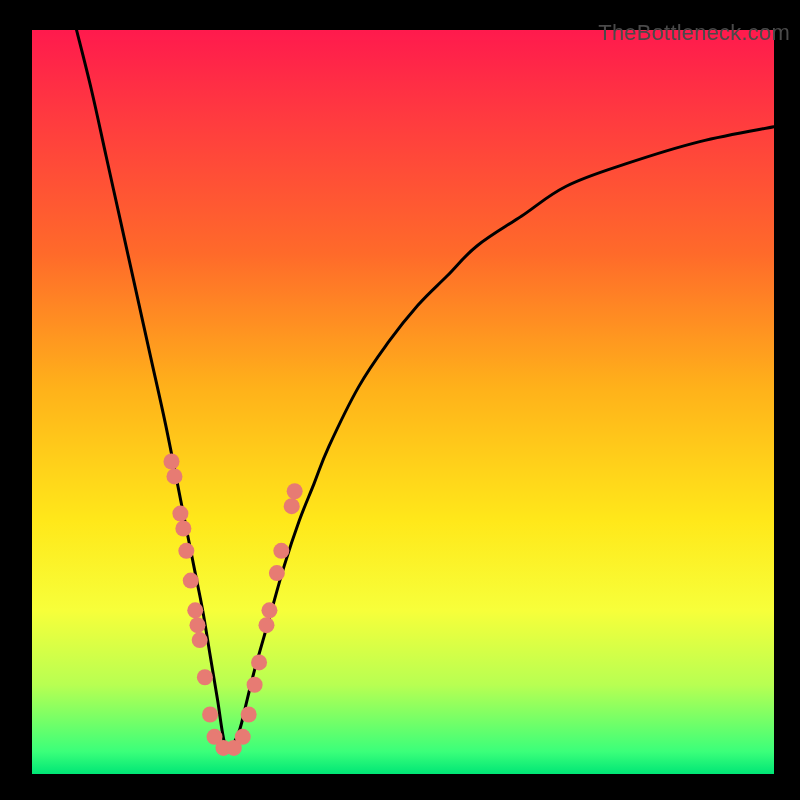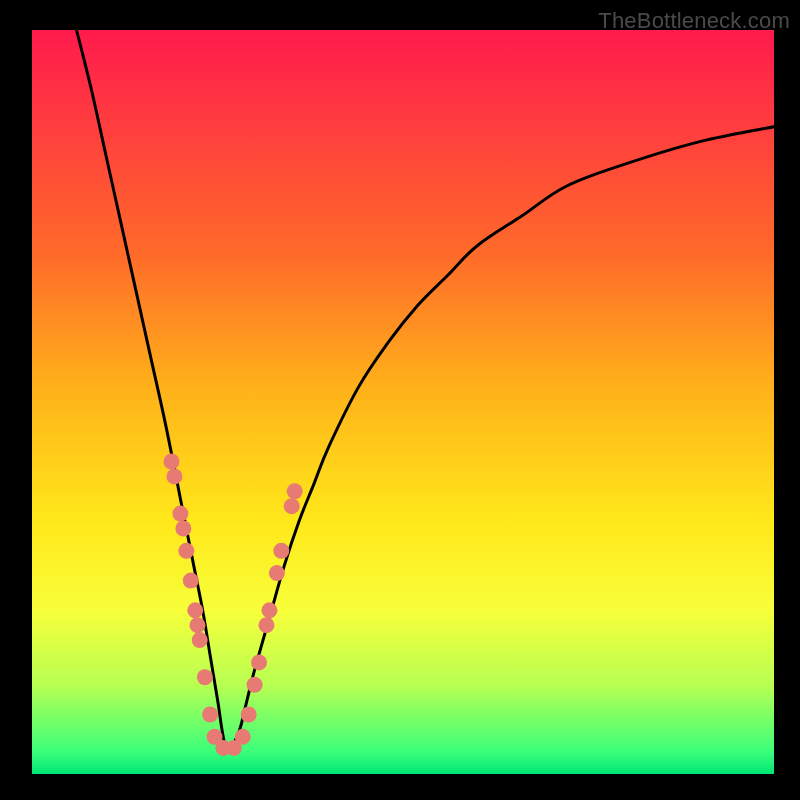--- a/index.html
+++ b/index.html
@@ -26,21 +26,21 @@
       #ffb11a 48%,
       #ffe81a 66%,
       #f7ff3a 78%,
       #b8ff52 88%,
       #3bff7a 97%,
       #00e676 100%
     );
   }
   .watermark {
     position: absolute;
-    top: 8px;
+    top: 20px;
     right: 10px;
     color: #4a4a4a;
     font-size: 22px;
     font-weight: 500;
     letter-spacing: 0.2px;
     user-select: none;
   }
   svg {
     position: absolute;
     inset: 0;

